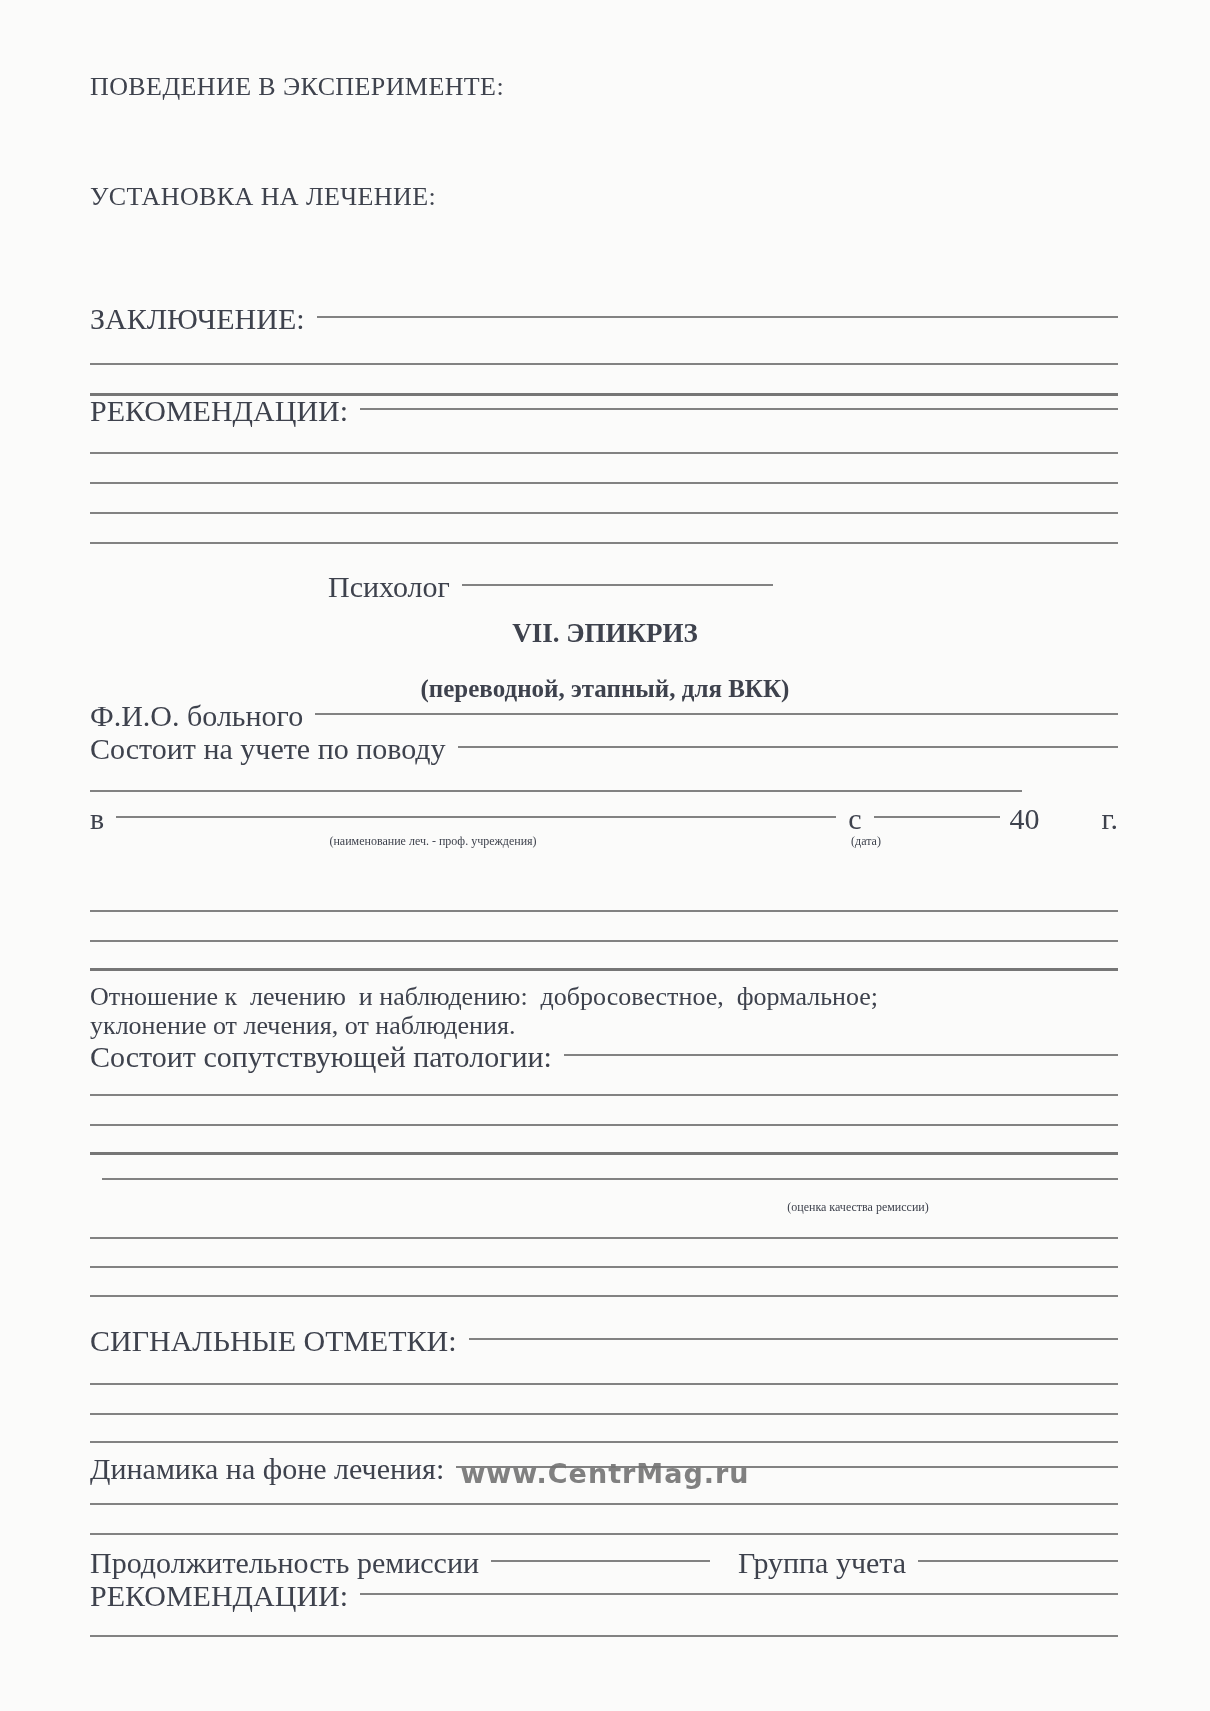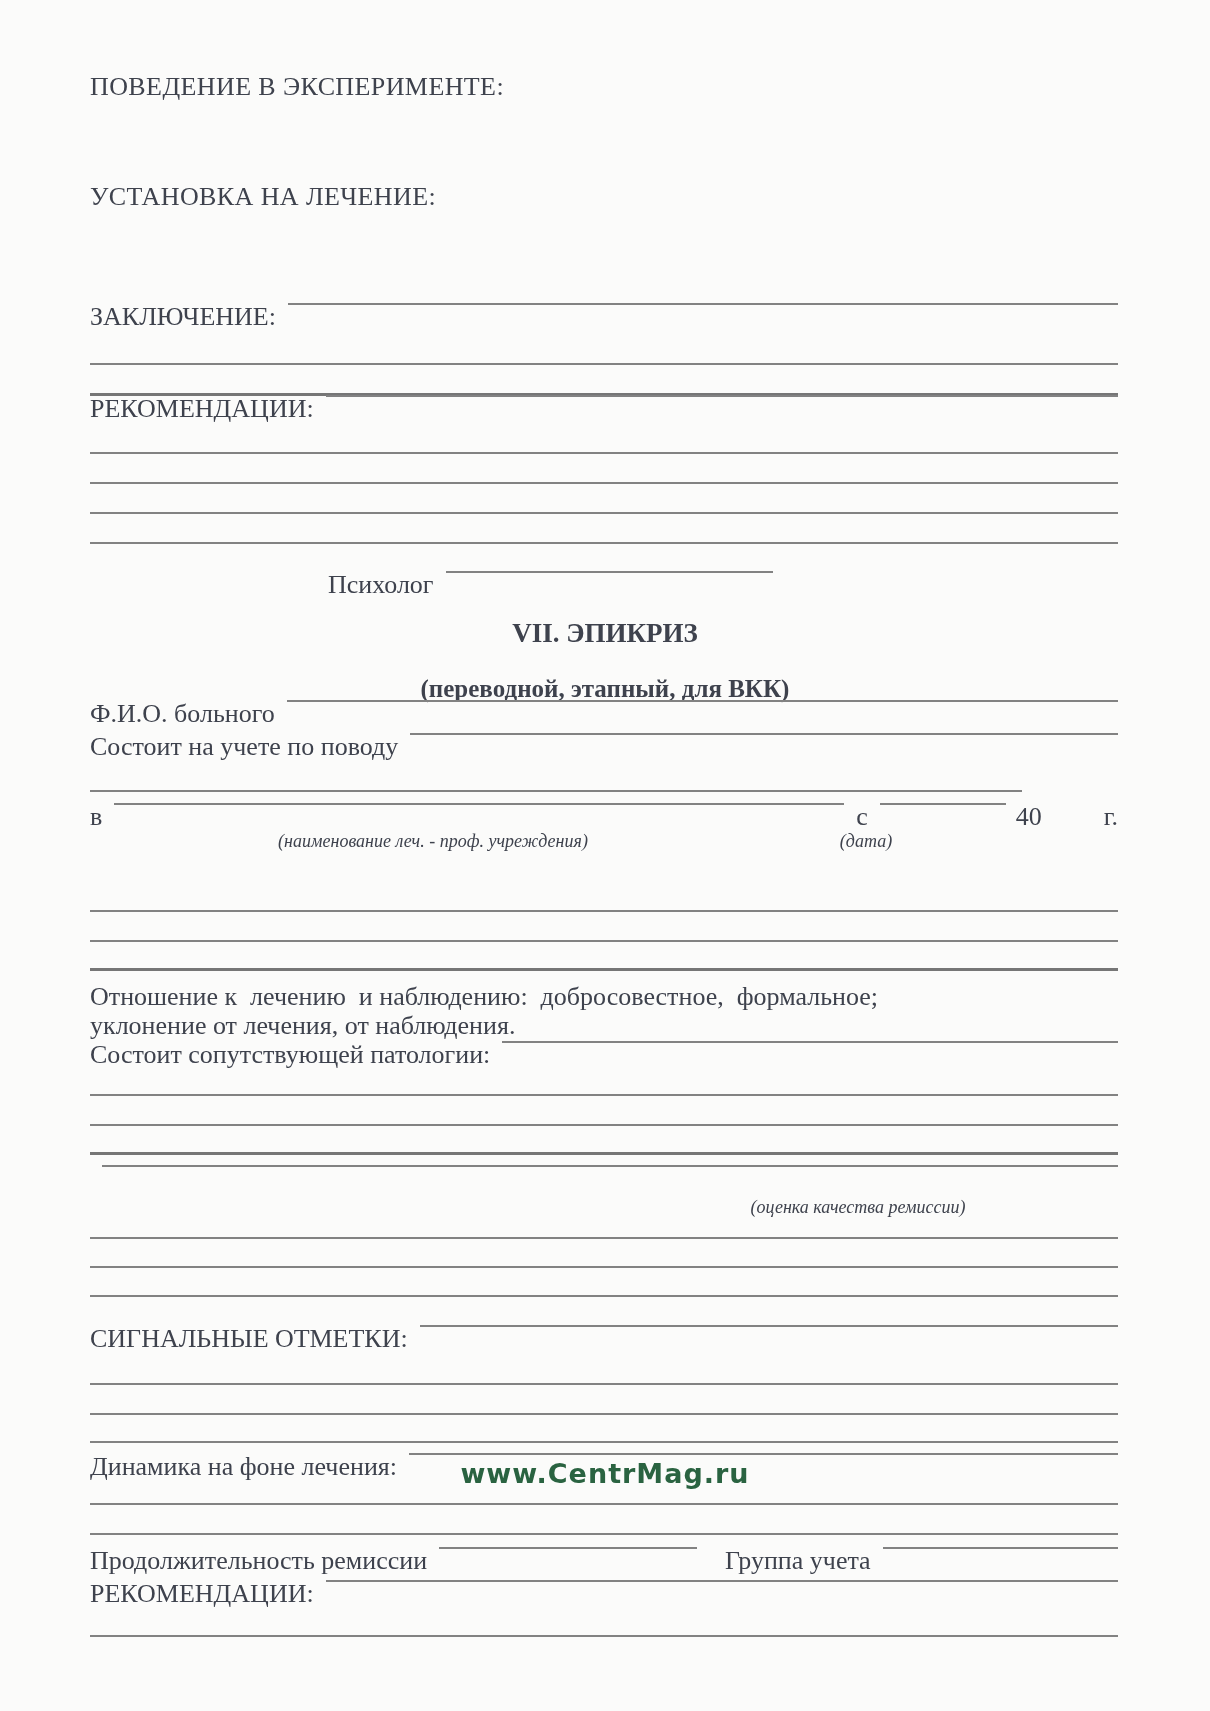--- a/index.html
+++ b/index.html
@@ -9,23 +9,23 @@
     margin:0 auto;
     background:#fbfbfa;
     font-family:"Liberation Serif","DejaVu Serif",serif;
     color:#3e424d;
     overflow:hidden;
   }
   
   .row{
     position:absolute;
     left:90px;width:1028px;
-    display:flex;align-items:flex-start;
+    display:flex;align-items:center;
     height:34px;
-    font-size:26px;line-height:30px;
+    font-size:30px;line-height:30px;
     white-space:nowrap;
   }
   .row .lbl{flex:0 0 auto;}
   .row .ln{
     flex:1 1 auto;
     border-bottom:2px solid #828282;
     margin:0 0 5px 12px;
     height:1px;
   }
   .row .ln.fixed{flex:0 0 auto;}
@@ -41,34 +41,34 @@
     position:absolute;left:90px;
     font-size:26px;line-height:30px;letter-spacing:.4px;
     white-space:nowrap;
   }
   .center-text{
     position:absolute;left:0;width:1210px;
     text-align:center;font-weight:bold;white-space:nowrap;
   }
   .caption{
     position:absolute;
-    font-size:18px;line-height:22px;
-    text-align:center;white-space:nowrap;font-style:italic;
+    font-size:12px;line-height:22px;
+    text-align:center;white-space:nowrap;
   }
   .para{
     position:absolute;left:90px;width:1028px;
     font-size:26px;line-height:30px;
     white-space:pre-wrap;
   }
   .watermark{
     position:absolute;left:0;width:1210px;
     text-align:center;
     font-family:"DejaVu Sans","Liberation Sans",sans-serif;
     font-weight:bold;font-size:27px;letter-spacing:1px;
-    color:#14532d;opacity:.9;
+    color:#737373;opacity:.9;
   }
 </style>
 </head>
 <body>
 
 <div class="page">
 
   <div class="heading" style="top:72px">ПОВЕДЕНИЕ В ЭКСПЕРИМЕНТЕ:</div>
   <div class="heading" style="top:182px">УСТАНОВКА НА ЛЕЧЕНИЕ:</div>
 

